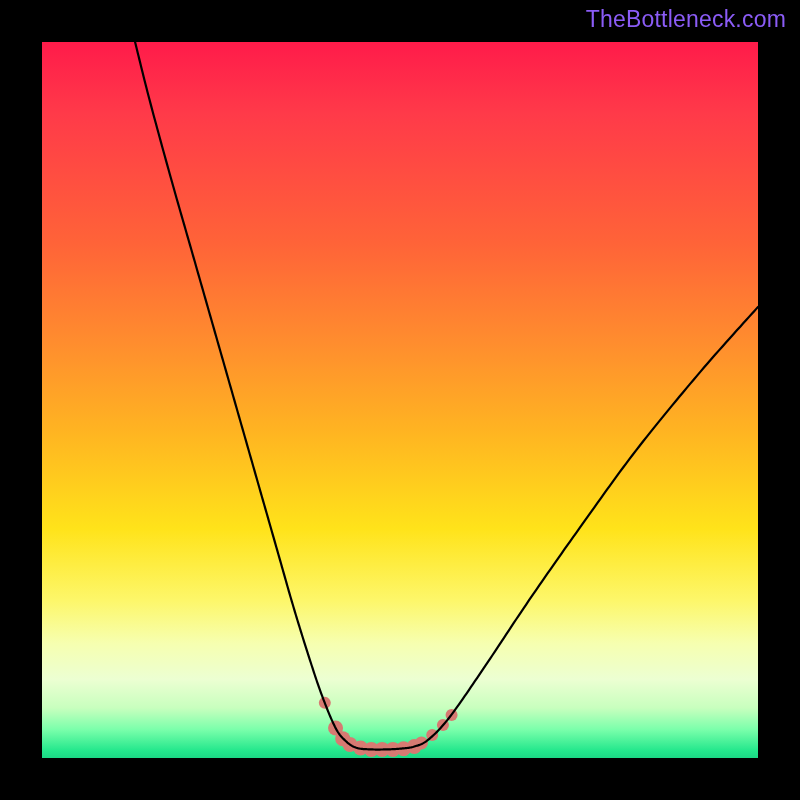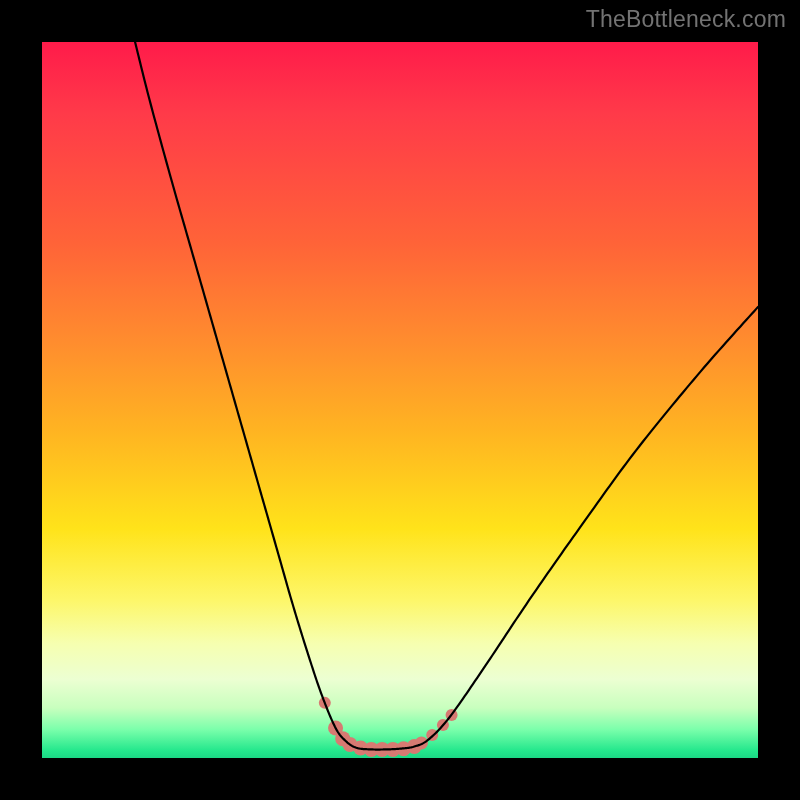--- a/index.html
+++ b/index.html
@@ -39,21 +39,21 @@
       #c8ffbe 93%,
       #7bffab 96%,
       #23e78c 99%,
       #1bd885 100%
     );
   }
   .watermark {
     position: absolute;
     top: 6px;
     right: 14px;
-    color: #737373;
+    color: #8b5cf6;
     font-size: 23px;
     font-weight: 500;
     letter-spacing: 0.2px;
   }
   svg.curve {
     position: absolute;
     left: 0;
     top: 0;
     width: 716px;
     height: 716px;

